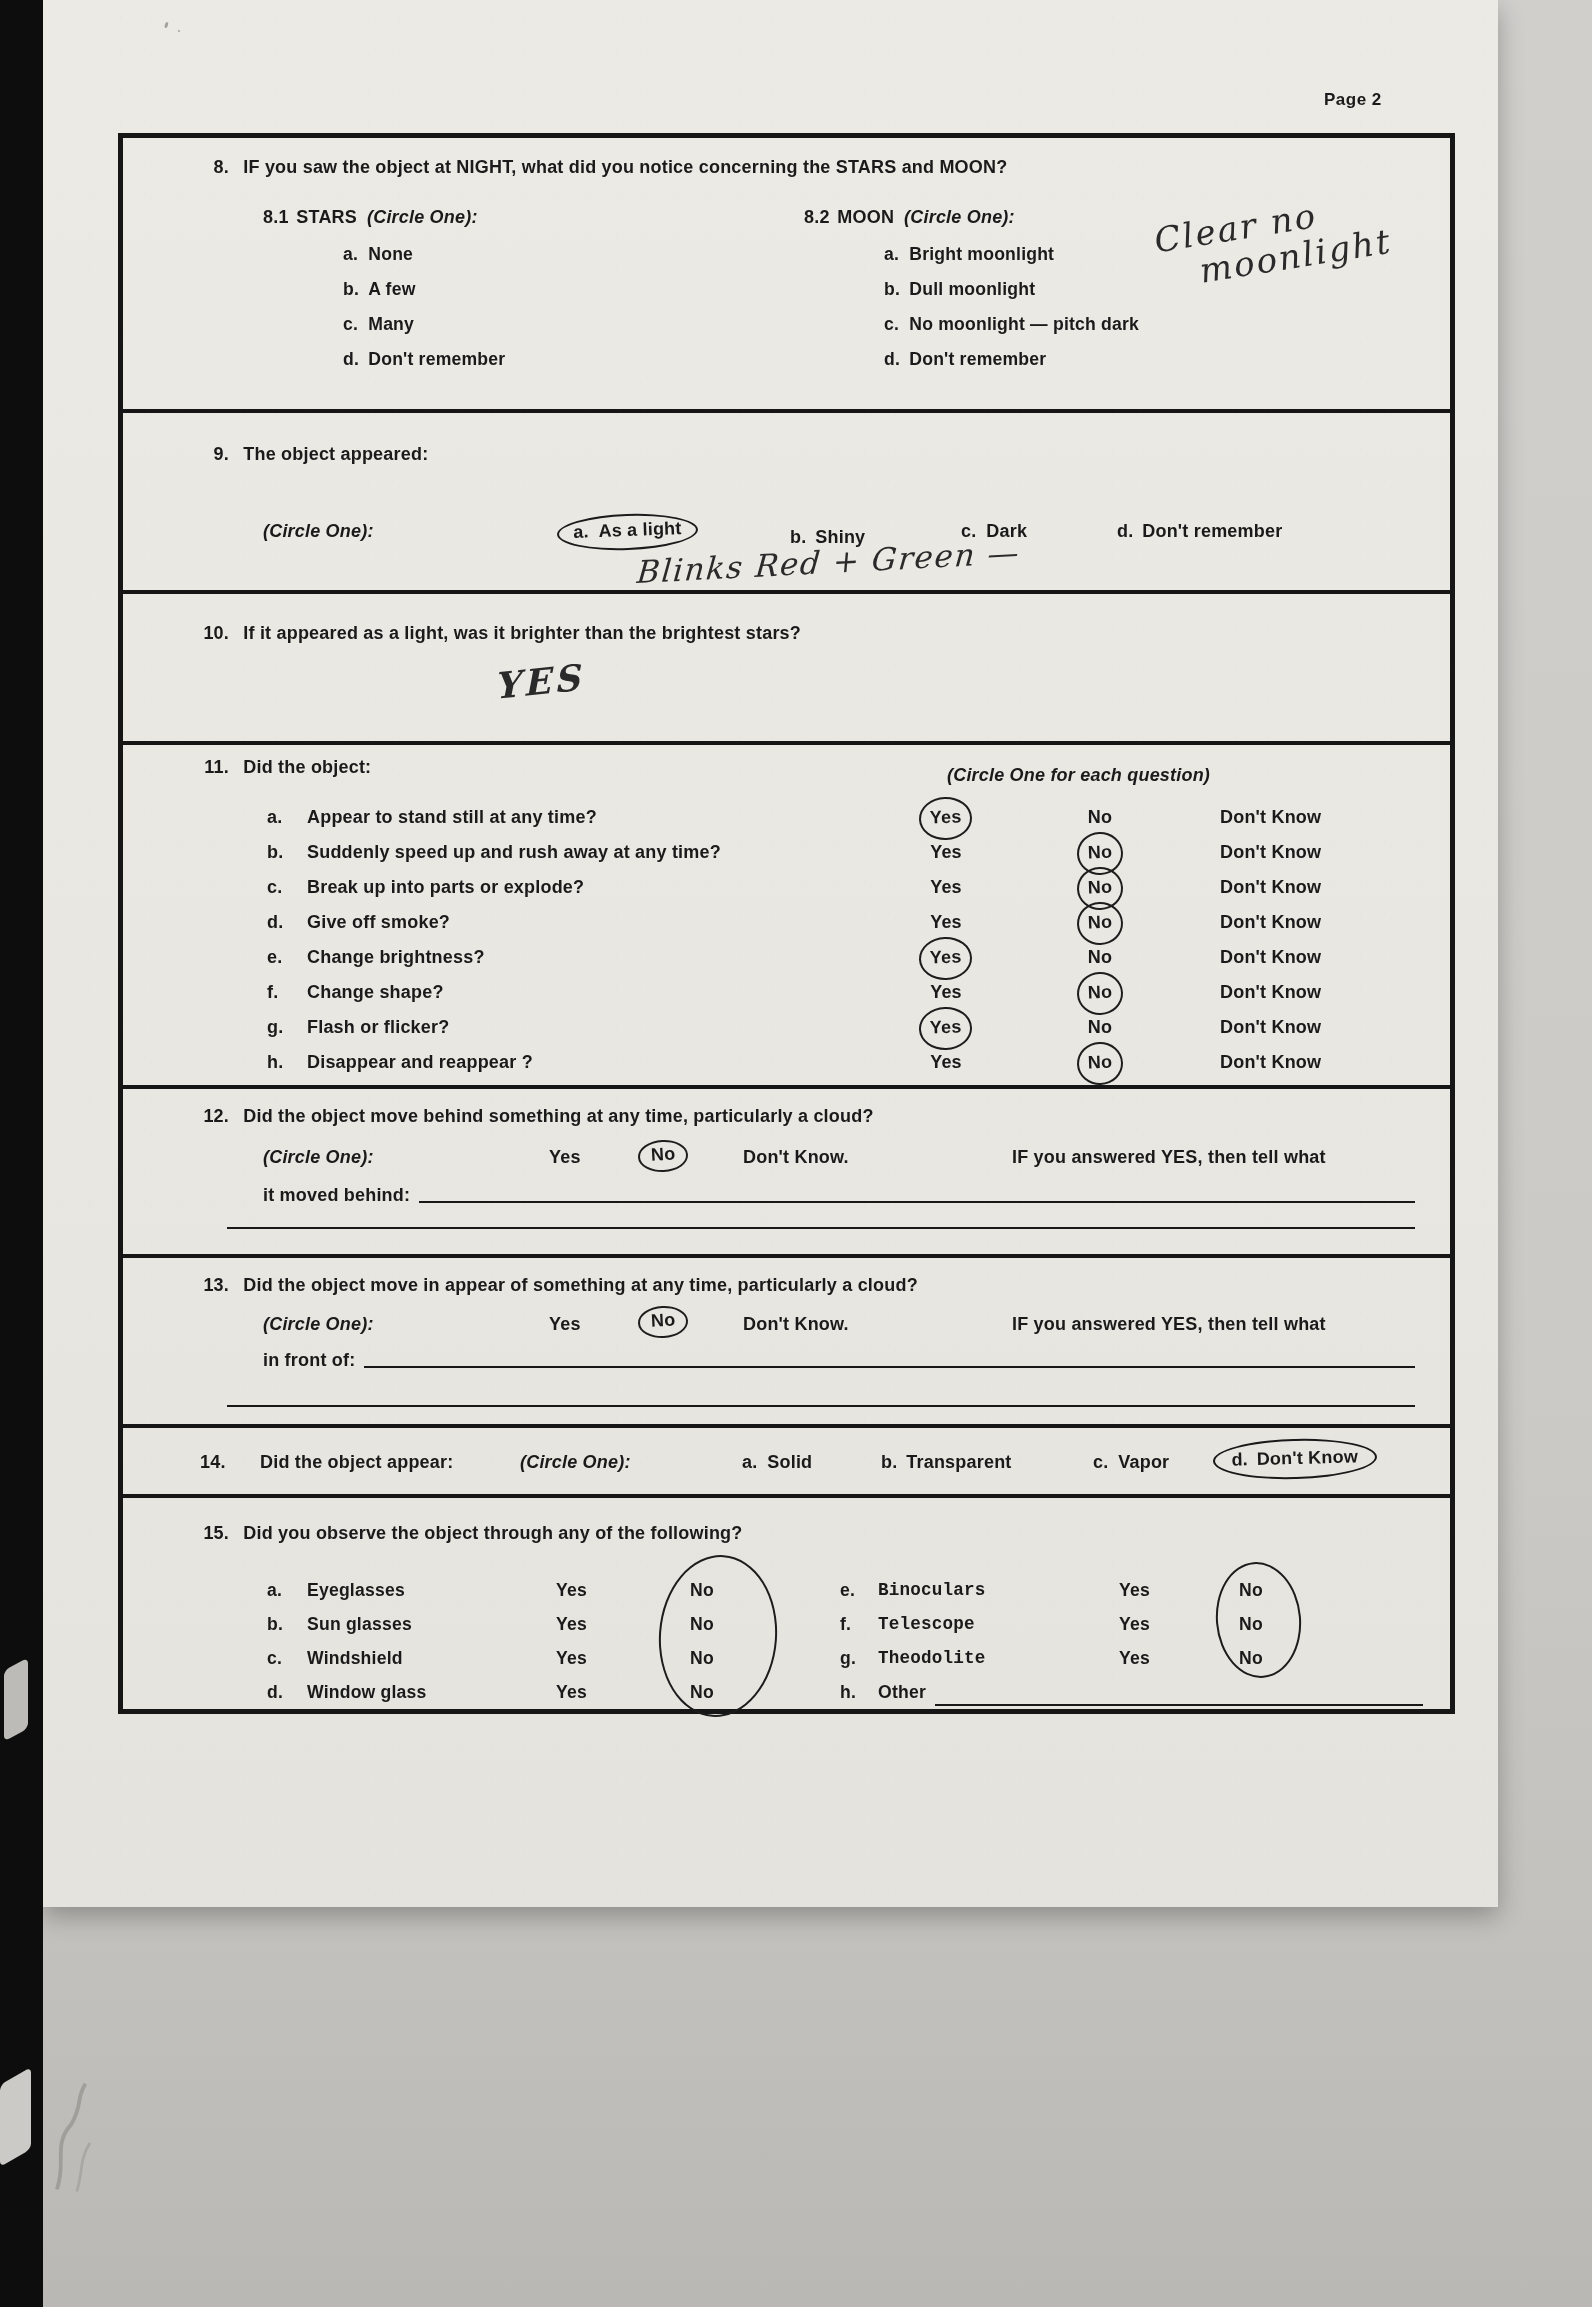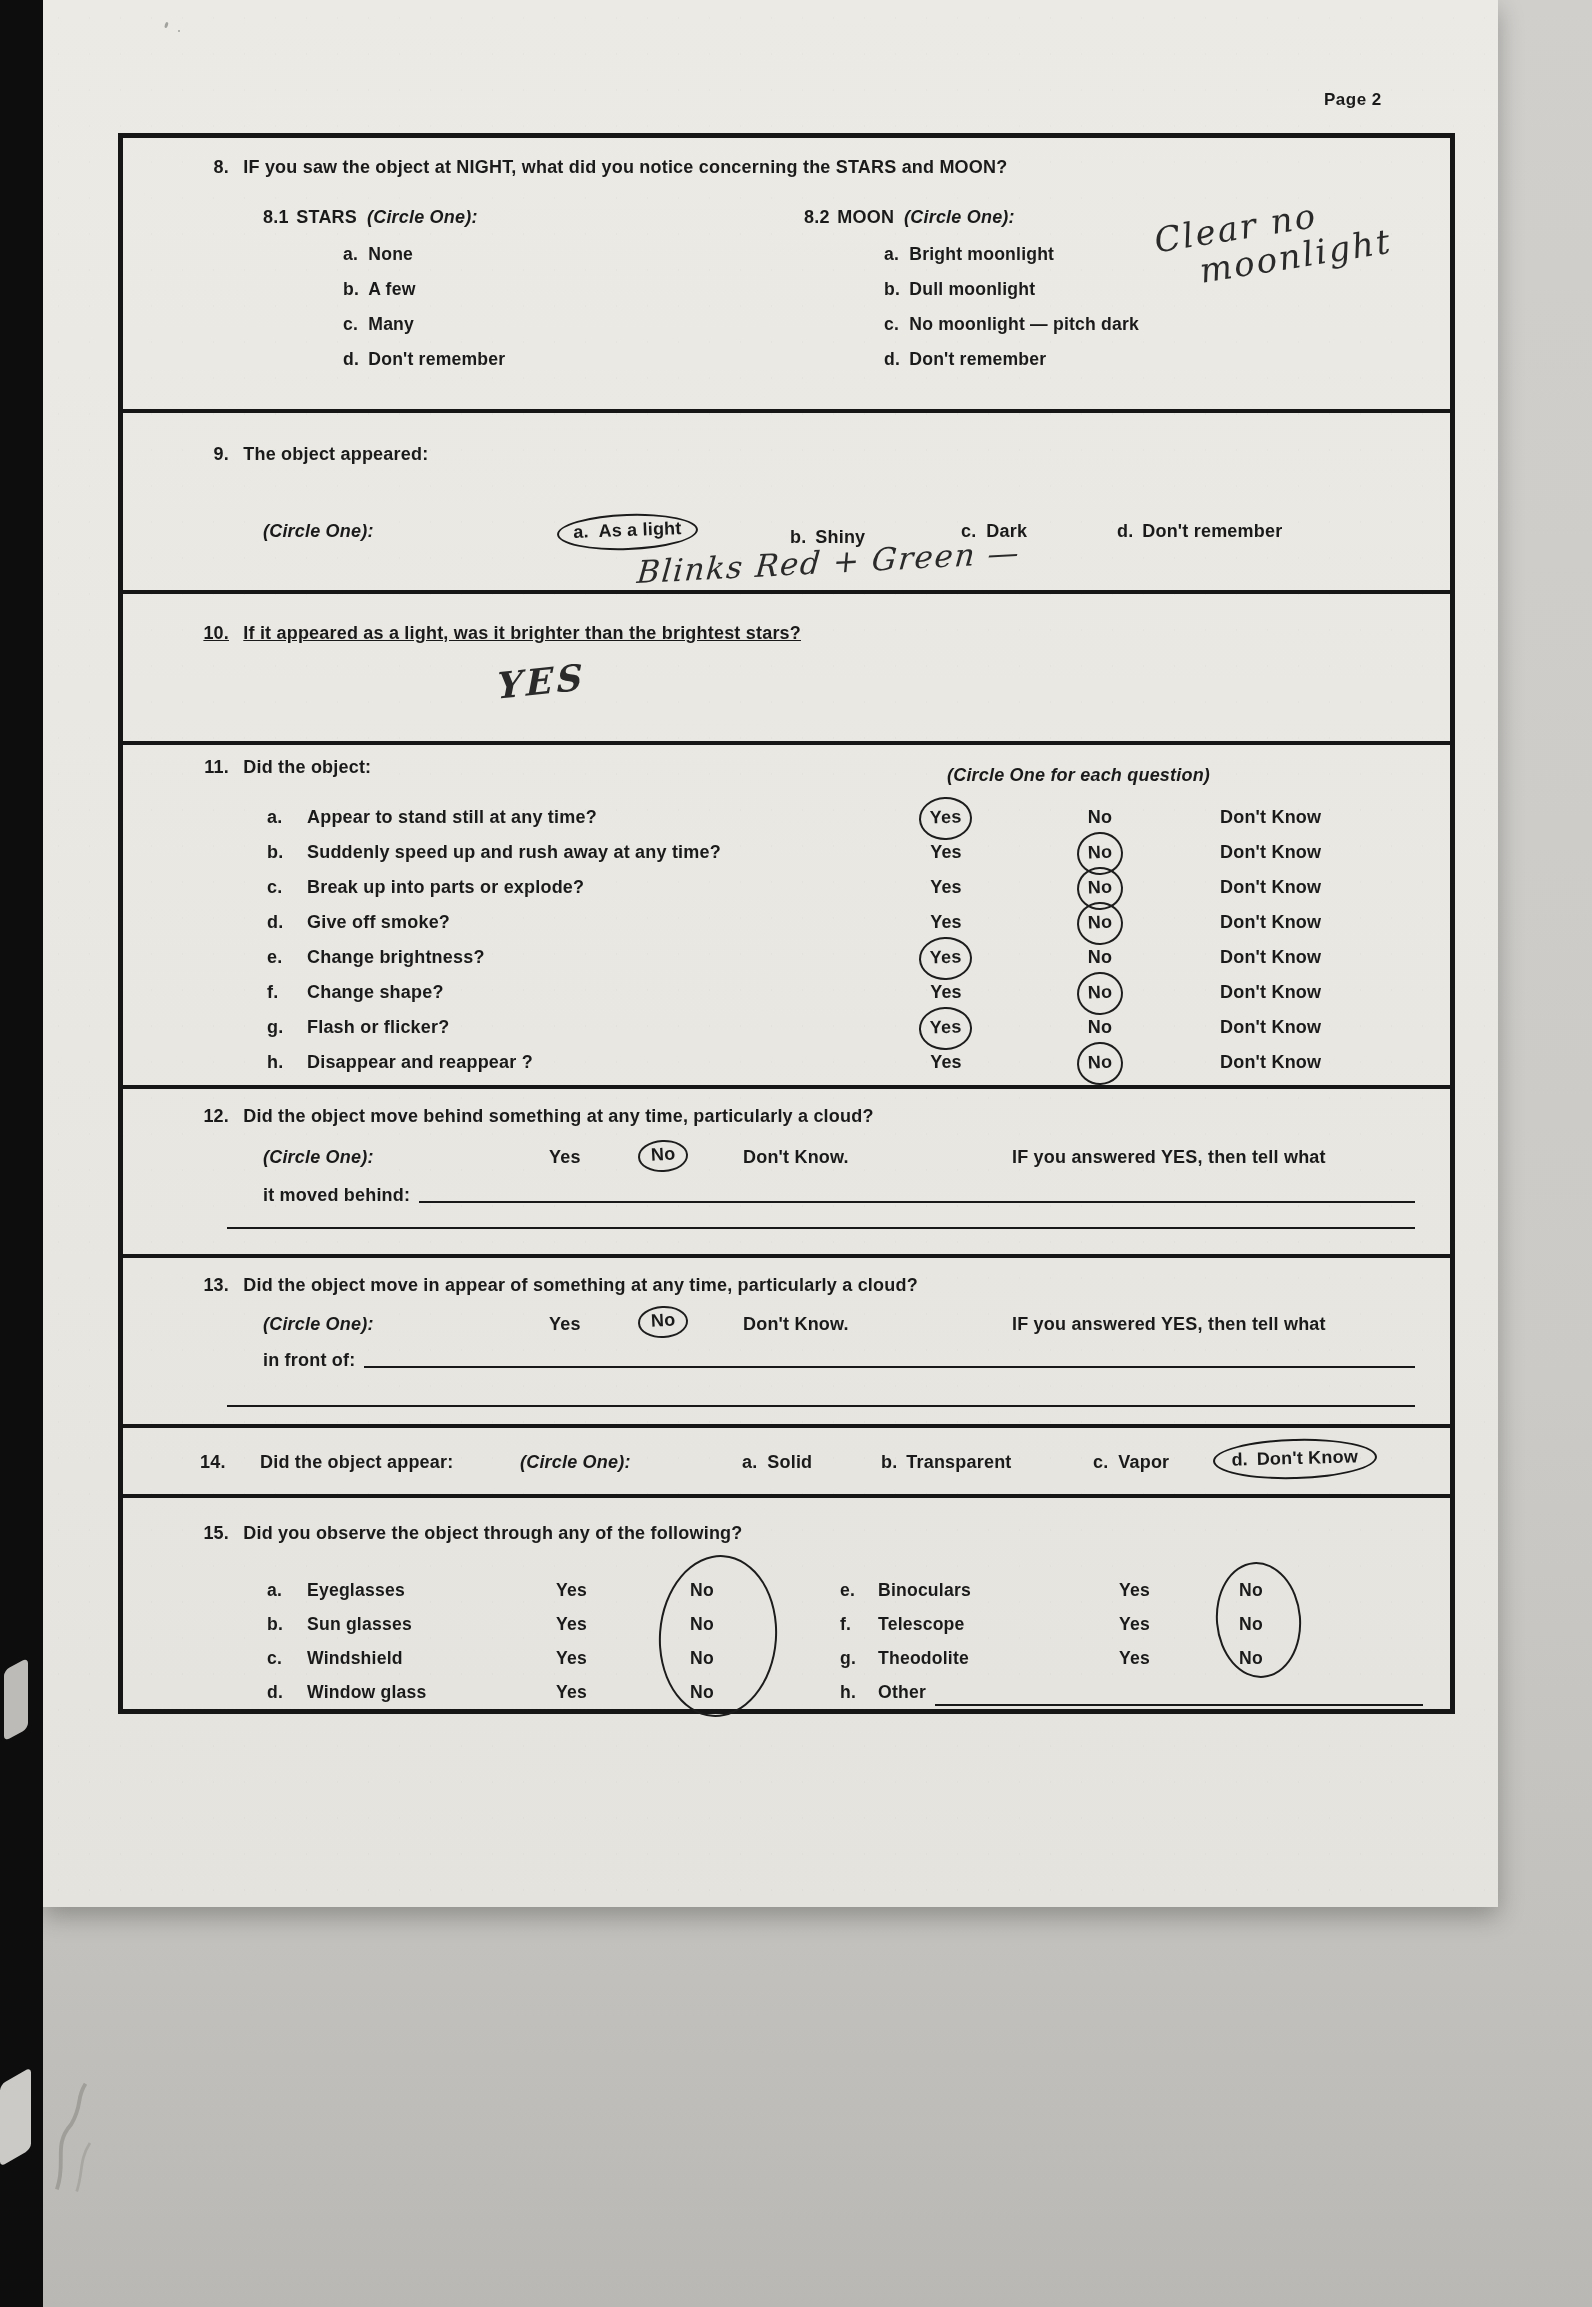--- a/index.html
+++ b/index.html
@@ -40,21 +40,21 @@
   .page-label { position:absolute; left:1281px; top:90px; font-size:17px; letter-spacing:0.5px; }
 
   
   .form {
     position:absolute; left:75px; top:133px; width:1337px; height:1581px;
     border:5px solid #161616;
   }
   .sec { position:relative; border-bottom:4.4px solid #161616; font-size:18px; letter-spacing:0.2px; }
   .s8  { height:275px; padding-top:18.7px; }
   .s9  { height:181px; padding-top:31px; }
-  .s10 { height:151px; padding-top:28.6px;text-decoration:underline; }
+  .s10 { height:151px; padding-top:28.6px; }
   .s11 { height:344px; padding-top:12px; }
   .s12 { height:169px; padding-top:16.5px; }
   .s13 { height:170px; padding-top:16.5px; }
   .s14 { height:70px; }
   .s15 { height:211px; padding-top:25px; border-bottom:none; }
 
   .qline { display:flex; gap:14.3px; padding-left:70px; }
   .qnum  { min-width:36px; text-align:right; }
   .inst  { font-style:italic; }
   .abs   { position:absolute; white-space:nowrap; }
@@ -120,21 +120,21 @@
   .s14-a { left:619px; top:24px; } .s14-b { left:758px; top:24px; } .s14-c { left:970px; top:24px; }
   .circ14 { left:1090px; top:11px; border:2.7px solid #191919; border-radius:50%;
             padding:6.6px 16.5px 8.8px; transform:rotate(-1.5deg); }
 
   
   .col15L { position:absolute; left:0; top:75px; width:714px; }
   .col15L .row15 { padding-left:144px; }
   .col15R { position:absolute; left:717px; top:75px; width:583px; }
   .row15 { display:flex; line-height:34px; white-space:nowrap; font-size:17.6px; }
   .l-let { width:40px; } .l-lab { width:249px; } .l-yes { width:44px; } .l-no { width:44px; margin-left:90px; }
-  .r-let { width:38px; } .r-lab { width:241px; } .r-yes { width:44px; } .r-no { width:44px; margin-left:76px; }
+  .r-let { width:38px; } .r-lab { width:241px;font-family:Liberation Mono, monospace; } .r-yes { width:44px; } .r-no { width:44px; margin-left:76px; }
   .r-lab-other { margin-right:3.3px; }
   .oval { position:absolute; border:2.7px solid #1c1c1c; border-radius:50%; z-index:5; }
   .oval-l { left:536px; top:57px; width:118px; height:162px; transform:rotate(4deg); }
   .oval-r { left:1093px; top:64px; width:85px; height:116px; transform:rotate(-5deg); }
 </style>
 </head>
 <body>
 
 <div class="canvas">
 

